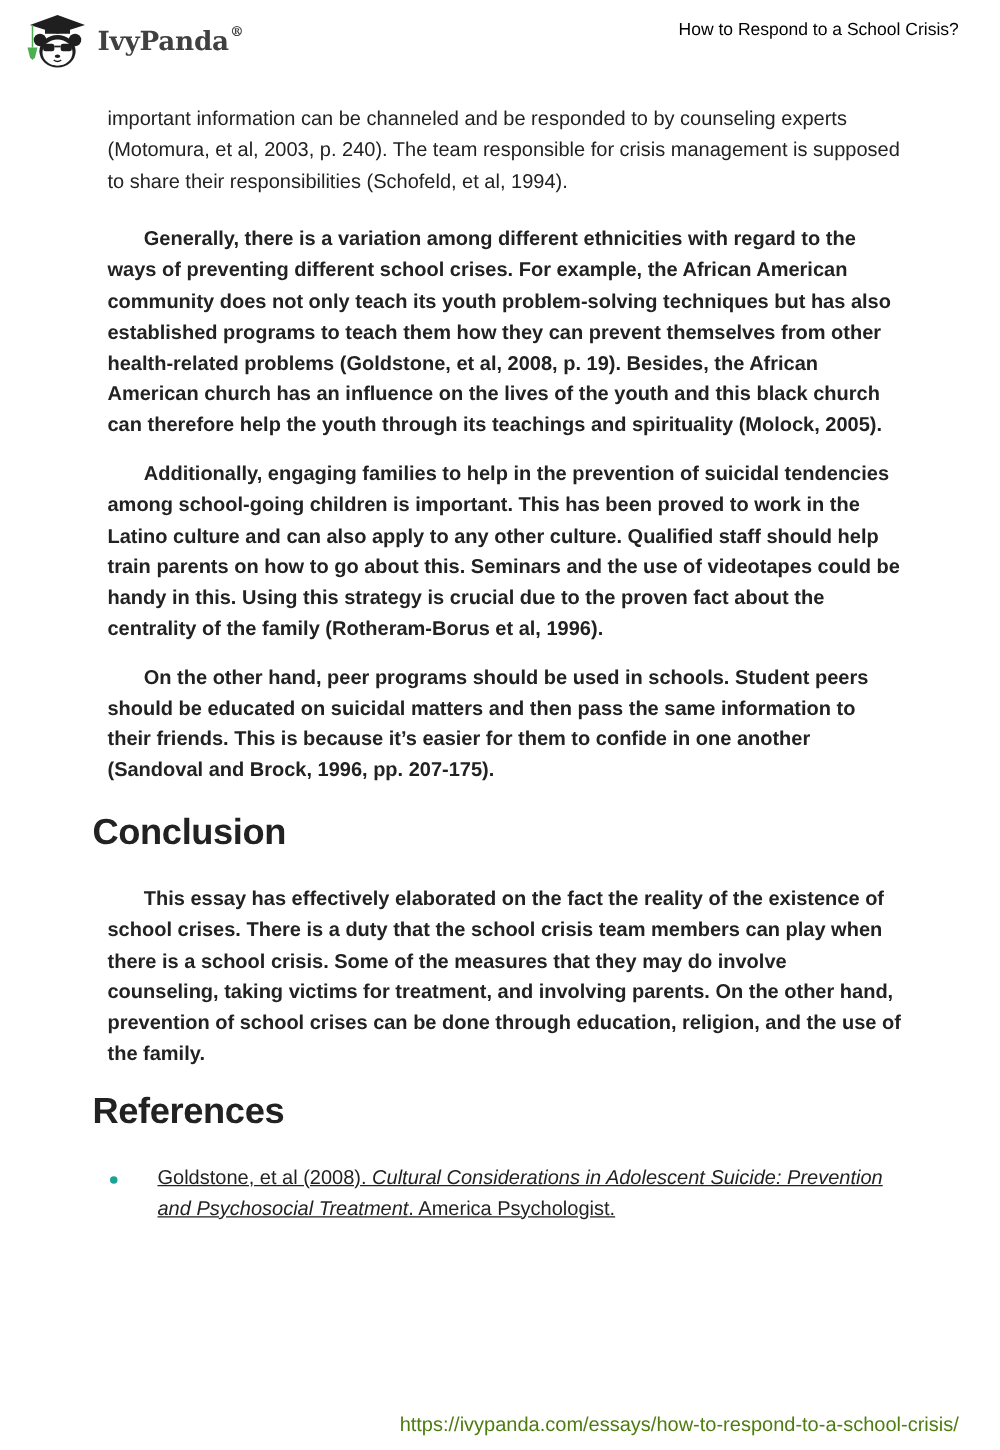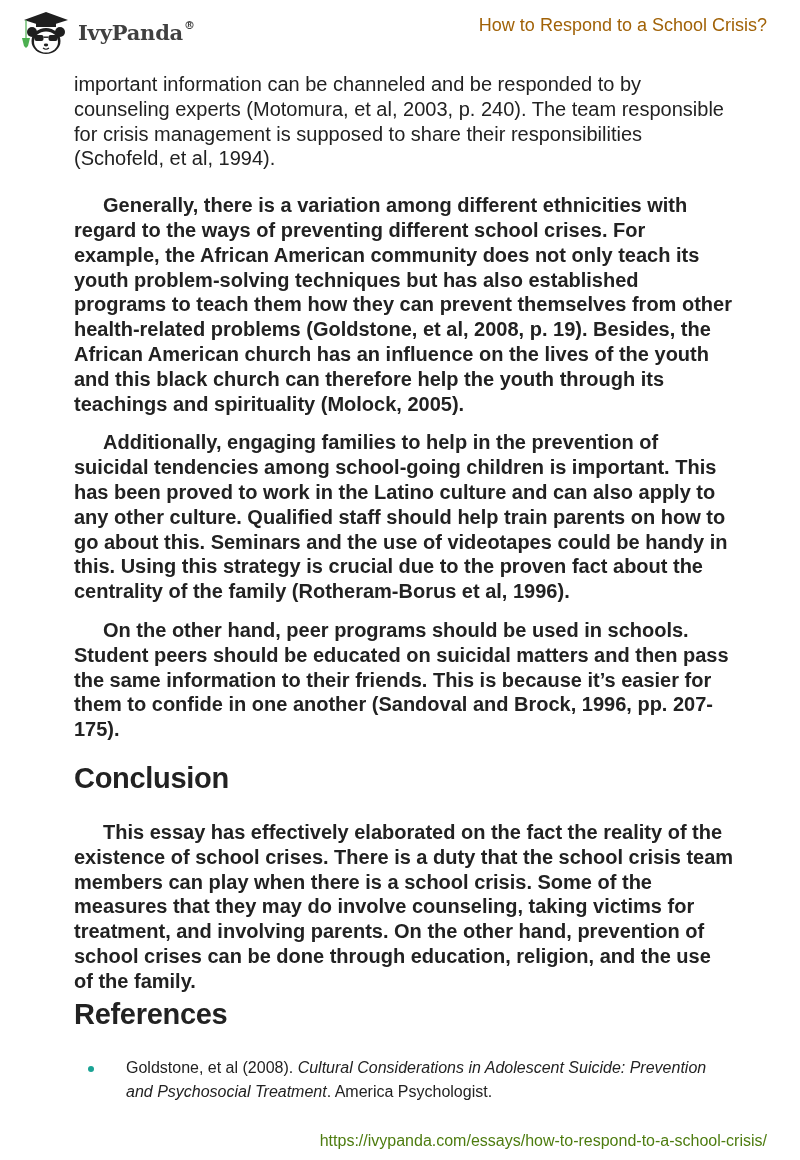--- a/index.html
+++ b/index.html
@@ -45,49 +45,50 @@
       font-size: 11px;
       vertical-align: super;
       position: relative;
       top: -3px;
       margin-left: 1px;
     }
     .header-title {
       position: absolute;
       right: 33px;
       top: 15px;
-      font-size: 18px;
-      color: #a16207;
+      font-size: 14px;
+      color: #000000;
     }
     .content {
       position: absolute;
       left: 74px;
       top: 72px;
       width: 660px;
     }
     p.para {
-      margin: 0;
-      font-size: 20px;
+      margin: 12px;
+      font-size: 16px;
       line-height: 24.8px;
       color: #222222;
     }
     p.para.indent { text-indent: 29px; font-weight: bold; }
     .gap-para { margin-top: 14px !important; }
     h2.section {
       margin: 0;
       font-size: 29px;
       font-weight: bold;
       color: #222222;
       line-height: 40px;
       letter-spacing: -0.3px;
     }
     .refs {
       list-style: none;
       padding: 0;
       margin: 0;
+      text-decoration: underline;
     }
     .refs li {
       position: relative;
       padding-left: 52px;
       font-size: 16px;
       line-height: 24.8px;
       color: #222222;
     }
     .bullet {
       position: absolute;

